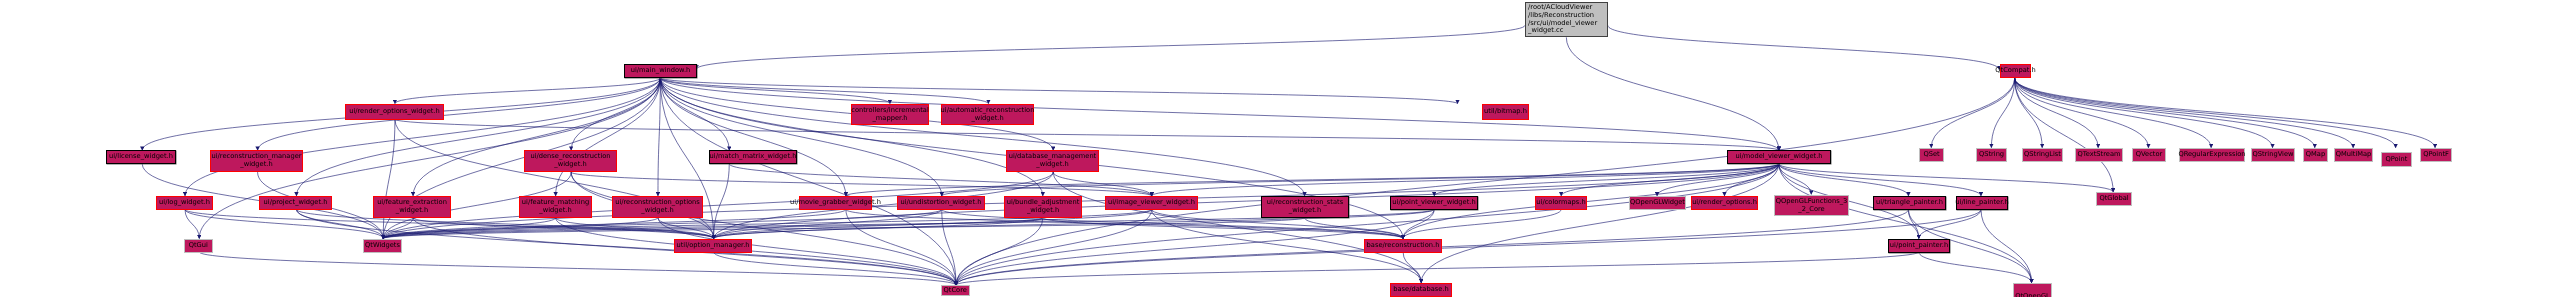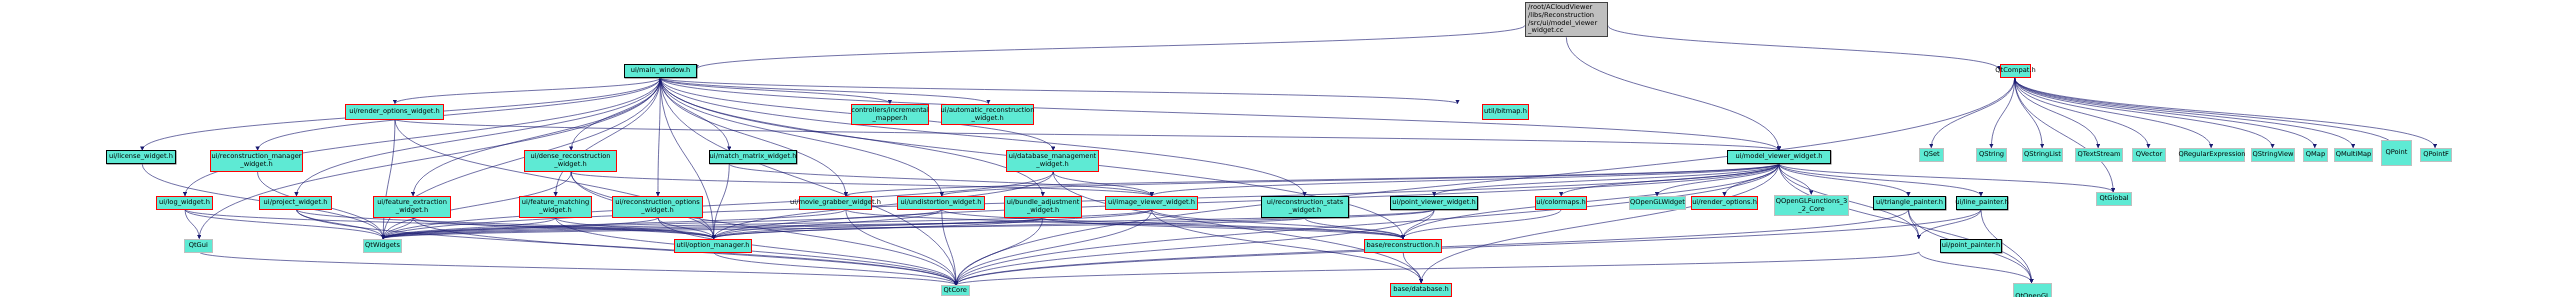--- a/index.html
+++ b/index.html
@@ -1,18 +1,18 @@
 <!DOCTYPE html>
 <html style="font-size:8.3px"><head>
 <meta charset="utf-8">
 <style>
   html, body { margin:0; padding:0; background:#ffffff; }
   #canvas { position:relative; width:2576px; height:297px; overflow:hidden; background:#fff; font-family:"DejaVu Sans", sans-serif; }
   svg#edges { position:absolute; left:0; top:0; width:2576px; height:297px; }
-  .node { position:absolute; box-sizing:border-box; background:#5eead4; font-size:6.7px; color:#000; display:flex; align-items:center; justify-content:center; text-align:center; line-height:7.8px; white-space:pre; padding:0 2.1px; }
+  .node { position:absolute; box-sizing:border-box; background:#be185d; font-size:6.7px; color:#000; display:flex; align-items:center; justify-content:center; text-align:center; line-height:7.8px; white-space:pre; padding:0 2.1px; }
   .node.root { background:#bfbfbf; border:0.5px solid #404040; text-align:left; justify-content:flex-start; }
   .node.black { border:0.5px solid #000; box-shadow:0.5px 0.5px 0 #666; }
   .node.red { border:0.5px solid #ff0000; }
   .node.grey { border:0.5px solid #bfbfbf; color:#000; }
 </style>
 </head>
 <body>
 
 <div id="canvas">
   <svg id="edges" xmlns="http://www.w3.org/2000/svg" viewBox="0 0 4966 573" width="2576" height="297">
@@ -159,21 +159,21 @@
       <div class="node red" style="left: 1434px; top: 104px; width: 47px; height: 15.6px; margin-left: 48px;">util/bitmap.h</div>
       <div class="node grey" style="left: 1919px; top: 148px; width: 25px; height: 13.5px;">QSet</div>
       <div class="node grey" style="left: 1976px; top: 148px; width: 31px; height: 13.5px;">QString</div>
       <div class="node grey" style="left: 2022px; top: 148px; width: 41px; height: 13.5px;">QStringList</div>
       <div class="node grey" style="left: 2075px; top: 148px; width: 48px; height: 13.5px;">QTextStream</div>
       <div class="node grey" style="left: 2132px; top: 148px; width: 34px; height: 13.5px;">QVector</div>
       <div class="node grey" style="left: 2179px; top: 148px; width: 66px; height: 13.5px;">QRegularExpression</div>
       <div class="node grey" style="left: 2251px; top: 148px; width: 44px; height: 13.5px;">QStringView</div>
       <div class="node grey" style="left: 2303px; top: 148px; width: 25px; height: 13.5px;">QMap</div>
       <div class="node grey" style="left: 2334px; top: 148px; width: 39px; height: 13.5px;">QMultiMap</div>
-      <div class="node grey" style="left: 2381px; top: 140px; width: 31px; height: 26px;">QPoint</div>
+      <div class="node grey" style="left: 2381px; top: 152px; width: 31px; height: 15px;">QPoint</div>
       <div class="node grey" style="left: 2420px; top: 148px; width: 32px; height: 13.5px;">QPointF</div>
       <div class="node black" style="left: 106px; top: 150px; width: 70px; height: 13.5px;">ui/license_widget.h</div>
       <div class="node red" style="left: 210px; top: 150px; width: 93px; height: 22px;">ui/reconstruction_manager
 _widget.h</div>
       <div class="node red" style="left: 524px; top: 150px; width: 93px; height: 22px;">ui/dense_reconstruction
 _widget.h</div>
       <div class="node black" style="left: 709px; top: 150px; width: 88px; height: 13.5px;">ui/match_matrix_widget.h</div>
       <div class="node red" style="left: 1006px; top: 150px; width: 93px; height: 22px;">ui/database_management
 _widget.h</div>
       <div class="node black" style="left: 1727px; top: 150px; width: 104px; height: 13.5px;">ui/model_viewer_widget.h</div>
@@ -198,19 +198,19 @@
       <div class="node red" style="left: 1691px; top: 196px; width: 67px; height: 13.5px;">ui/render_options.h</div>
       <div class="node grey" style="left: 1774px; top: 195px; width: 75px; height: 21px;">QOpenGLFunctions_3
 _2_Core</div>
       <div class="node black" style="left: 1873px; top: 196px; width: 73px; height: 13.5px;">ui/triangle_painter.h</div>
       <div class="node black" style="left: 1956px; top: 196px; width: 52px; height: 13.5px;">ui/line_painter.h</div>
       <div class="node grey" style="left: 2096px; top: 192px; width: 36px; height: 13.5px;">QtGlobal</div>
       <div class="node grey" style="left: 184px; top: 239px; width: 28.5px; height: 13.5px;">QtGui</div>
       <div class="node grey" style="left: 363px; top: 239px; width: 39px; height: 13.5px;">QtWidgets</div>
       <div class="node red" style="left: 674px; top: 239px; width: 78px; height: 13.5px;">util/option_manager.h</div>
       <div class="node red" style="left: 1364px; top: 239px; width: 78px; height: 13.5px;">base/reconstruction.h</div>
-      <div class="node black" style="left: 1940px; top: 239px; width: 62px; height: 13.5px;">ui/point_painter.h</div>
+      <div class="node black" style="left: 1888px; top: 239px; width: 62px; height: 13.5px;">ui/point_painter.h</div>
       <div class="node grey" style="left: 941px; top: 285px; width: 28.5px; height: 11.4px;">QtCore</div>
       <div class="node red" style="left: 1390px; top: 283px; width: 62px; height: 13.5px;">base/database.h</div>
       <div class="node grey" style="left: 2013px; top: 283px; width: 39px; height: 28px;">QtOpenGL</div>
     </div>
 </div>
 
 
 </body></html>

